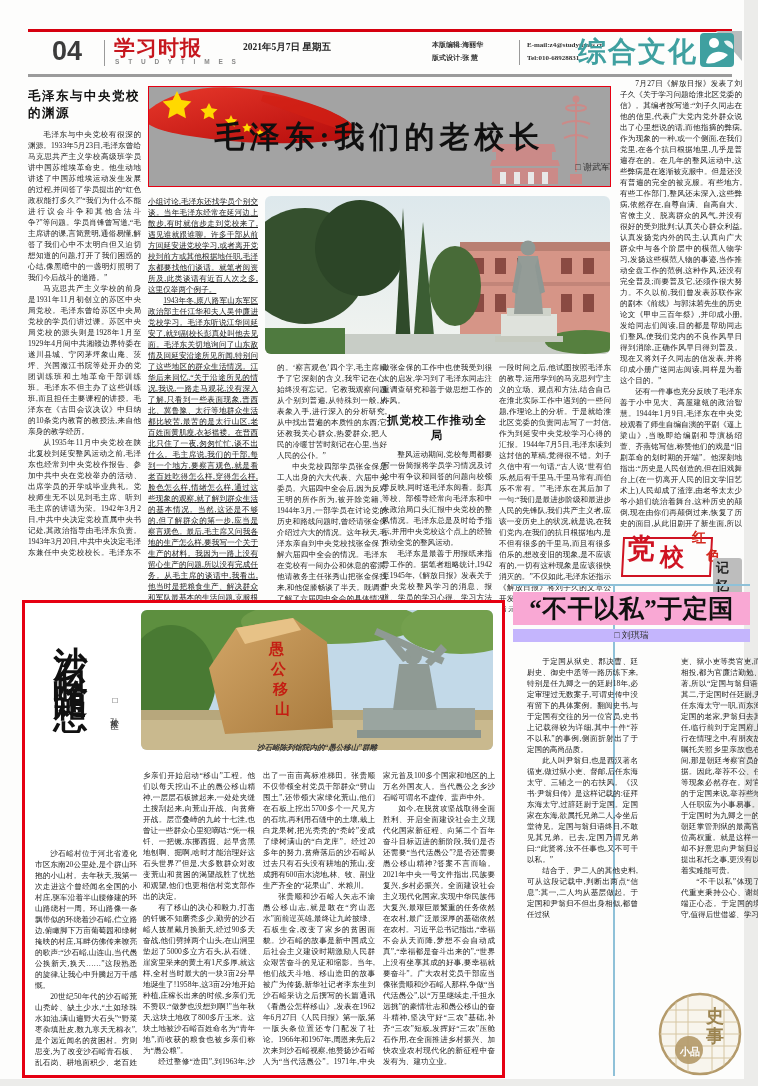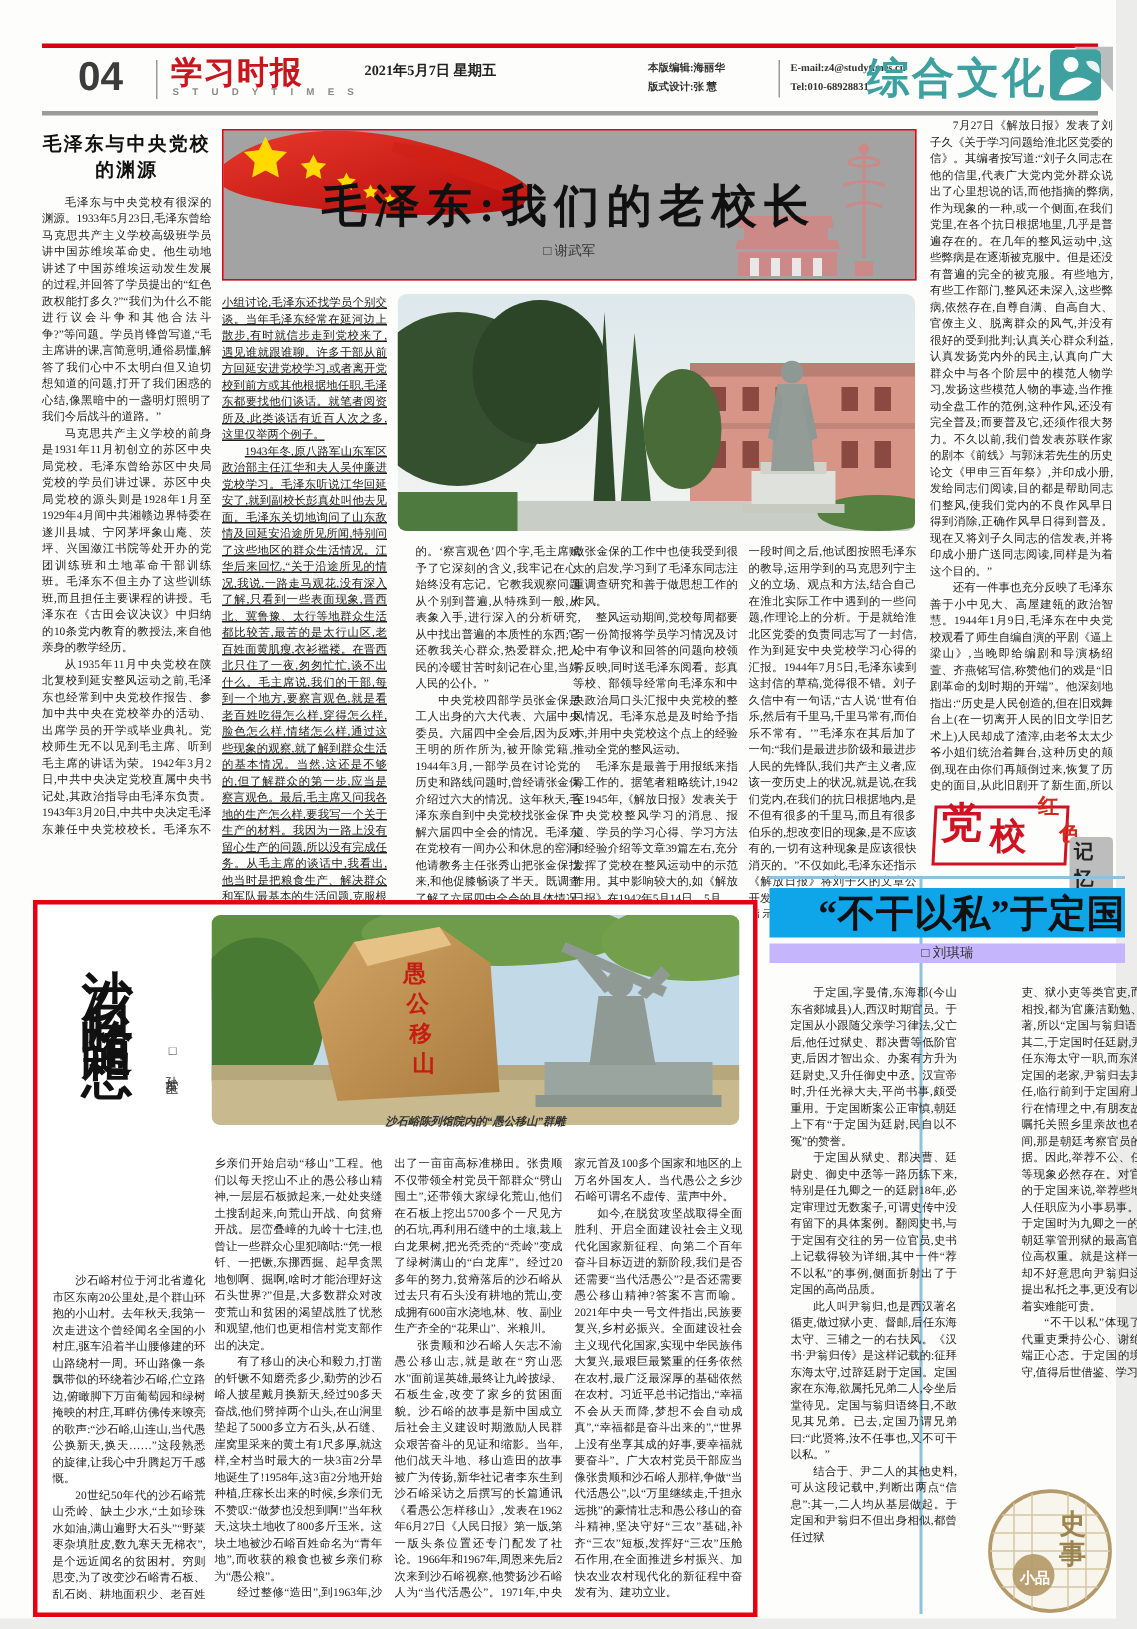--- a/index.html
+++ b/index.html
@@ -21,44 +21,44 @@
   .ctblock{left:527px;top:39px;font-size:7px;font-weight:bold;color:#333;line-height:13px;}
   .section-title{left:578px;top:33px;font-size:28px;font-weight:bold;color:#3fa0a0;letter-spacing:2px;font-family:"Liberation Sans",sans-serif;}
   .hrule{left:28px;top:74px;width:704px;height:2.5px;background:#9b9b9b;}
 
   
   .col p{margin:0;text-indent:2em;text-align:justify;font-size:7.6px;line-height:11px;color:#222;}
   .col p.ni{text-indent:0;}
   .col{overflow:hidden;}
 
   
-  .sb-title{font-size:12.5px;font-weight:bold;letter-spacing:1.5px;line-height:17px;margin:0 0 7px 0;color:#111;text-align:center;}
+  .sb-title{font-size:12.5px;font-weight:bold;letter-spacing:1.5px;line-height:17px;margin:0 0 7px 0;color:#111;}
 
   
   .banner{left:148px;top:86px;width:463px;height:101px;border:1.5px solid #e60012;background:#a3a3a3;box-sizing:border-box;overflow:hidden;}
   .banner-title{position:absolute;left:0;top:30px;width:100%;text-align:center;font-size:30px;font-weight:bold;letter-spacing:5px;color:#101010;}
-  .banner-byline{position:absolute;left:0;top:74px;width:100%;text-align:center;font-size:9px;color:#333;}
+  .banner-byline{position:absolute;left:0;top:74px;width:100%;text-align:right;font-size:9px;color:#333;}
 
   .subhead3{font-size:11.5px;font-weight:bold;text-align:center;margin:7px 0 6px 0;letter-spacing:1px;color:#111;}
 
   
   .pslogo{left:622px;top:532px;width:120px;height:48px;}
   .pslogo .frame{position:absolute;left:0;top:5px;width:86px;height:36px;border:2px solid #cf1322;transform:skewX(-3deg);}
   .pslogo .c1{position:absolute;left:5px;top:-2px;font-size:28px;font-weight:bold;color:#cf1322;}
   .pslogo .c2{position:absolute;left:38px;top:9px;font-size:24px;font-weight:bold;color:#cf1322;}
   .pslogo .c3{position:absolute;left:70px;top:-3px;font-size:14px;font-weight:bold;color:#d3291f;}
   .pslogo .c4{position:absolute;left:84px;top:15px;font-size:14px;font-weight:bold;color:#d3291f;}
   .pslogo .chip{position:absolute;left:91px;top:26px;background:#bdbdbd;border-radius:3px;padding:1px 3px;font-size:13px;font-weight:bold;color:#222;}
 
   
   .cyh{left:513px;top:584px;width:237px;height:1.5px;background:#8fc1d8;}
   .cyv{left:613px;top:584px;width:1.5px;height:492px;background:#8fc1d8;}
 
   
-  .yu-title{left:513px;top:592px;width:237px;text-align:right;font-size:25px;font-weight:bold;color:#111;background:#0ea5e9;z-index:3;letter-spacing:0.5px;}
+  .yu-title{left:513px;top:592px;width:237px;text-align:center;font-size:25px;font-weight:bold;color:#111;background:#f9a8d4;z-index:3;letter-spacing:0.5px;}
   .yu-byline{left:513px;top:629px;width:237px;text-align:center;font-size:9px;color:#333;background:#c4b5fd;z-index:3;}
 
   
   .redbox{left:22px;top:600px;width:483px;height:478px;border:3px solid #e60012;box-sizing:border-box;background:#fff;}
   .sy-title{position:absolute;left:22px;top:16px;writing-mode:vertical-rl;font-size:34px;font-weight:bold;letter-spacing:13px;color:#111;}
   .sy-byline{position:absolute;left:84px;top:92px;writing-mode:vertical-rl;font-size:8.5px;color:#333;letter-spacing:2px;}
   .sy-caption{position:absolute;left:116px;top:140px;width:352px;text-align:center;font-size:7.5px;font-style:italic;font-weight:bold;color:#333;}
 
   
   .stamp{left:656px;top:990px;width:88px;height:88px;z-index:4;}
@@ -199,20 +199,21 @@
     <p>1943年冬,原八路军山东军区政治部主任江华和夫人吴仲廉进党校学习。毛泽东听说江华回延安了,就到副校长彭真处叫他去见面。毛泽东关切地询问了山东敌情及回延安沿途所见所闻,特别问了这些地区的群众生活情况。江华后来回忆,“关于沿途所见的情况,我说,一路走马观花,没有深入了解,只看到一些表面现象,晋西北、冀鲁豫、太行等地群众生活都比较苦,最苦的是太行山区,老百姓面黄肌瘦,衣衫褴褛。在晋西北只住了一夜,匆匆忙忙,谈不出什么。毛主席说,我们的干部,每到一个地方,要察言观色,就是看老百姓吃得怎么样,穿得怎么样,脸色怎么样,情绪怎么样,通过这些现象的观察,就了解到群众生活的基本情况。当然,这还是不够的,但了解群众的第一步,应当是察言观色。最后,毛主席又问我各地的生产怎么样,要我写一个关于生产的材料。我因为一路上没有留心生产的问题,所以没有完成任务。从毛主席的谈话中,我看出,他当时是把粮食生产、解决群众和军队最基本的生活问题,克服根据地经济困难,作为头等大事来考虑的。毛主席是十分重视调查研究的,他除了通过正式渠道,从文件、报告、电报中了解情况外,经常找各地回延安的同志谈,通过各种方式作调查,掌握更多的材料。这种深入调查研究的作风和方法是值得我们永远学习和继承</p>
   </div>
 <div class="abs col" style="left:265px;top:362px;width:110px;height:250px;margin-left:12px;">
     <p class="ni">的。‘察言观色’四个字,毛主席赋予了它深刻的含义,我牢记在心,始终没有忘记。它教我观察问题从个别到普遍,从特殊到一般,从表象入手,进行深入的分析研究,从中找出普遍的本质性的东西;它还教我关心群众,热爱群众,把人民的冷暖甘苦时刻记在心里,当好人民的公仆。”</p>
     <p>中央党校四部学员张金保是工人出身的六大代表、六届中央委员。六届四中全会后,因为反对王明的所作所为,被开除党籍。1944年3月,一部学员在讨论党的历史和路线问题时,曾经请张金保介绍过六大的情况。这年秋天,毛泽东亲自到中央党校找张金保了解六届四中全会的情况。毛泽东在党校有一间办公和休息的窑洞,他请教务主任张秀山把张金保找来,和他促膝畅谈了半天。既调查了解了六届四中全会的具体情况,又做了张金保的思想工作。这次谈话张秀山全程陪同,他曾写道:毛主席在</p>
   </div>
 <div class="abs col" style="left:382px;top:362px;width:110px;height:250px;">
   <div>
       <p class="ni">做张金保的工作中也使我受到很大的启发,学习到了毛泽东同志注重调查研究和善于做思想工作的作风。</p>
     </div>
+  <h4 class="subhead3">抓党校工作推动全局</h4>
   <div>
       <p>整风运动期间,党校每周都要写一份简报将学员学习情况及讨论中有争议和回答的问题向校领导反映,同时送毛泽东阅看。彭真等校、部领导经常向毛泽东和中央政治局口头汇报中央党校的整风情况。毛泽东总是及时给予指示,并用中央党校这个点上的经验推动全党的整风运动。</p>
       <p>毛泽东是最善于用报纸来指导工作的。据笔者粗略统计,1942至1945年,《解放日报》发表关于中央党校整风学习的消息、报道、学员的学习心得、学习方法和经验介绍等文章39篇左右,充分发挥了党校在整风运动中的示范作用。其中影响较大的,如《解放日报》在1942年5月14日、5月</p>
     </div>
 </div>
 <div class="abs col" style="left:499px;top:362px;width:112px;height:250px;">
     <p class="ni">一段时间之后,他试图按照毛泽东的教导,运用学到的马克思列宁主义的立场、观点和方法,结合自己在淮北实际工作中遇到的一些问题,作理论上的分析。于是就给淮北区党委的负责同志写了一封信,作为到延安中央党校学习心得的汇报。1944年7月5日,毛泽东读到这封信的草稿,觉得很不错。刘子久信中有一句话,“古人说‘世有伯乐,然后有千里马,千里马常有,而伯乐不常有。’”毛泽东在其后加了一句:“我们是最进步阶级和最进步人民的先锋队,我们共产主义者,应该一变历史上的状况,就是说,在我们党内,在我们的抗日根据地内,是不但有很多的千里马,而且有很多伯乐的,想改变旧的现象,是不应该有的,一切有这种现象是应该很快消灭的。”不仅如此,毛泽东还指示《解放日报》将刘子久的文章公开发表,新华通讯社向各地广播,并指示各地各级党委,收到文章后,“除在报上发表外,应印成小册,广为散发;同时,连同《前线》剧本一道,均作为各地党校、军校、训练班、整风班及普通中等以上学校的教材之一”。</p>
   </div>
 
 <div class="abs col" style="left:620px;top:78px;width:122px;height:450px;">
@@ -228,21 +229,20 @@
   <span class="c4">色</span>
   <span class="chip">记忆</span>
 </div>
 
 <div class="abs cyh"></div>
 <div class="abs cyv"></div>
 
 <div class="abs yu-title">“不干以私”于定国</div>
 <div class="abs yu-byline">□ 刘琪瑞</div>
 <div class="abs col" style="left:527px;top:656px;width:111px;height:420px;">
-    <p>于定国,字曼倩,东海郡(今山东省郯城县)人,西汉时期官员。于定国从小跟随父亲学习律法,父亡后,他任过狱史、郡决曹等低阶官吏,后因才智出众、办案有方升为廷尉史,又升任御史中丞。汉宣帝时,升任光禄大夫,平尚书事,颇受重用。于定国断案公正审慎,朝廷上下有“于定国为廷尉,民自以不冤”的赞誉。</p>
     <p>于定国从狱史、郡决曹、廷尉史、御史中丞等一路历练下来,特别是任九卿之一的廷尉18年,必定审理过无数案子,可谓史传中没有留下的具体案例。翻阅史书,与于定国有交往的另一位官员,史书上记载得较为详细,其中一件“荐不以私”的事例,侧面折射出了于定国的高尚品质。</p>
     <p>此人叫尹翁归,也是西汉著名循吏,做过狱小吏、督邮,后任东海太守、三辅之一的右扶风。《汉书·尹翁归传》是这样记载的:征拜东海太守,过辞廷尉于定国。定国家在东海,欲属托兄弟二人,令坐后堂待见。定国与翁归语终日,不敢见其兄弟。已去,定国乃谓兄弟曰:“此贤将,汝不任事也,又不可干以私。”</p>
     <p>结合于、尹二人的其他史料,可从这段记载中,判断出两点“信息”:其一,二人均从基层做起。于定国和尹翁归不但出身相似,都曾任过狱</p>
   </div>
 <div class="abs col" style="left:646px;top:656px;width:104px;height:326px;margin-left:35px;">
     <p class="ni">吏、狱小吏等类官吏,而且意气相投,都为官廉洁勤勉、政绩显著,所以“定国与翁归语终日”。其二,于定国时任廷尉,尹翁归将任东海太守一职,而东海郡是于定国的老家,尹翁归去其家乡赴任,临行前到于定国府上拜见辞行在情理之中,有朋友故交登门嘱托关照乡里亲故也在常理之间,那是朝廷考察官员的考量依据。因此,举荐不公、任用不公等现象必然存在。对官居廷尉的于定国来说,举荐些地方上的人任职应为小事易事。要知道,于定国时为九卿之一的廷尉,是朝廷掌管刑狱的最高官吏,可谓位高权重。就是这样一位高官,却不好意思向尹翁归这个好友提出私托之事,更没有以势压人,着实难能可贵。</p>
     <p>“不干以私”体现了一个汉代重吏秉持公心、谢绝私利的端正心态。于定国的境界和操守,值得后世借鉴、学习。</p>
   </div>
 
 <div class="abs stamp">

